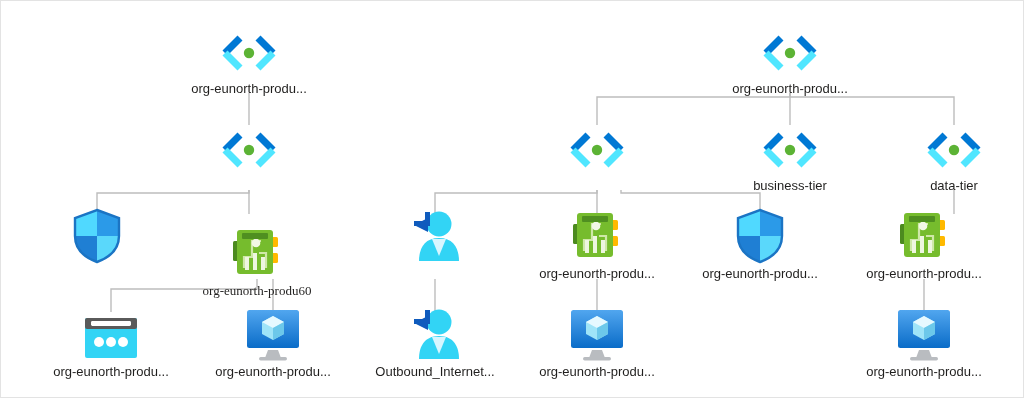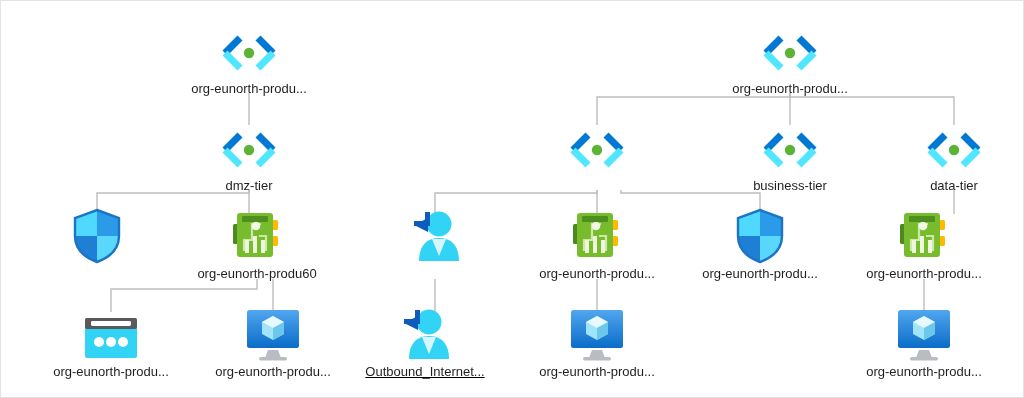--- a/index.html
+++ b/index.html
@@ -105,21 +105,20 @@
           <svg width="62" height="44" viewBox="0 0 62 44">
             <g fill="none" stroke-linecap="butt" stroke-width="7">
               <path d="M22 3 L7 18" stroke="#0078d4"></path>
               <path d="M7 18 L22 33" stroke="#50e6ff"></path>
               <path d="M40 3 L55 18" stroke="#0078d4"></path>
               <path d="M55 18 L40 33" stroke="#50e6ff"></path>
             </g>
             <circle cx="31" cy="18" r="5.2" fill="#5cb335"></circle>
           </svg>
         </div>
-        <div class="caption">dmz-tier</div>
       </div>
       <div class="node" style="left: 596px; top: 117px;">
         <div class="glyph">
           <svg width="62" height="44" viewBox="0 0 62 44">
             <g fill="none" stroke-linecap="butt" stroke-width="7">
               <path d="M22 3 L7 18" stroke="#0078d4"></path>
               <path d="M7 18 L22 33" stroke="#50e6ff"></path>
               <path d="M40 3 L55 18" stroke="#0078d4"></path>
               <path d="M55 18 L40 33" stroke="#50e6ff"></path>
             </g>
@@ -166,21 +165,21 @@
             <g clip-path="url(#shclip)">
               <rect x="0" y="0" width="25" height="28" fill="#50d9ff"></rect>
               <rect x="25" y="0" width="25" height="28" fill="#2b9ae8"></rect>
               <rect x="0" y="28" width="25" height="28" fill="#1f7fd4"></rect>
               <rect x="25" y="28" width="25" height="28" fill="#5ad8fb"></rect>
             </g>
             <path d="M25 2 L47 10 V28 C47 42 36 50 25 54 C14 50 3 42 3 28 V10 Z" fill="none" stroke="#1b74c4" stroke-width="2.4"></path>
           </svg>
         </div>
       </div>
-      <div class="node" style="left: 256px; top: 205px;">
+      <div class="node" style="left: 256px; top: 222px; font-family: Liberation Serif, serif;">
         <div class="glyph">
           <svg width="58" height="54" viewBox="0 0 58 54">
             <rect x="40" y="10" width="10" height="10" rx="1.5" fill="#ffb900"></rect>
             <rect x="40" y="26" width="10" height="10" rx="1.5" fill="#ffb900"></rect>
             <rect x="5" y="14" width="8" height="20" rx="1.5" fill="#4c8a1f"></rect>
             <rect x="9" y="3" width="36" height="44" rx="3" fill="#76bc2d"></rect>
             <g fill="none" stroke="#cfe8a8" stroke-width="2.2">
               <path d="M16 41 V30 H24 V14 H33"></path>
               <path d="M38 41 V26 H31"></path>
             </g>
@@ -293,21 +292,21 @@
             <rect x="16" y="49" width="28" height="3.5" rx="1.7" fill="#b9bcc0"></rect>
             <g>
               <path d="M30 8 L41 14 V26 L30 32 L19 26 V14 Z" fill="#9fe4f8"></path>
               <path d="M30 8 L41 14 L30 20 L19 14 Z" fill="#e6f9ff"></path>
               <path d="M30 20 L41 14 V26 L30 32 Z" fill="#6cc8ea"></path>
             </g>
           </svg>
         </div>
         <div class="caption">org-eunorth-produ...</div>
       </div>
-      <div class="node" style="left: 424px; top: 303px; text-decoration: underline;">
+      <div class="node" style="left: 434px; top: 303px;">
         <div class="glyph">
           <svg width="58" height="56" viewBox="0 0 58 56">
             <circle cx="33" cy="16" r="12.5" fill="#32d4f5"></circle>
             <path d="M33 30 C18 30 13 41 13 53 H53 C53 41 48 30 33 30 Z" fill="#32d4f5"></path>
             <path d="M26 31 L33 48 L40 31 Z" fill="#d8f6ff"></path>
             <g fill="#0f5bbd">
               <rect x="19" y="4" width="5" height="14"></rect>
               <path d="M22 24 L8 17 L22 10 Z"></path>
               <rect x="8" y="13" width="14" height="5"></rect>
             </g>

